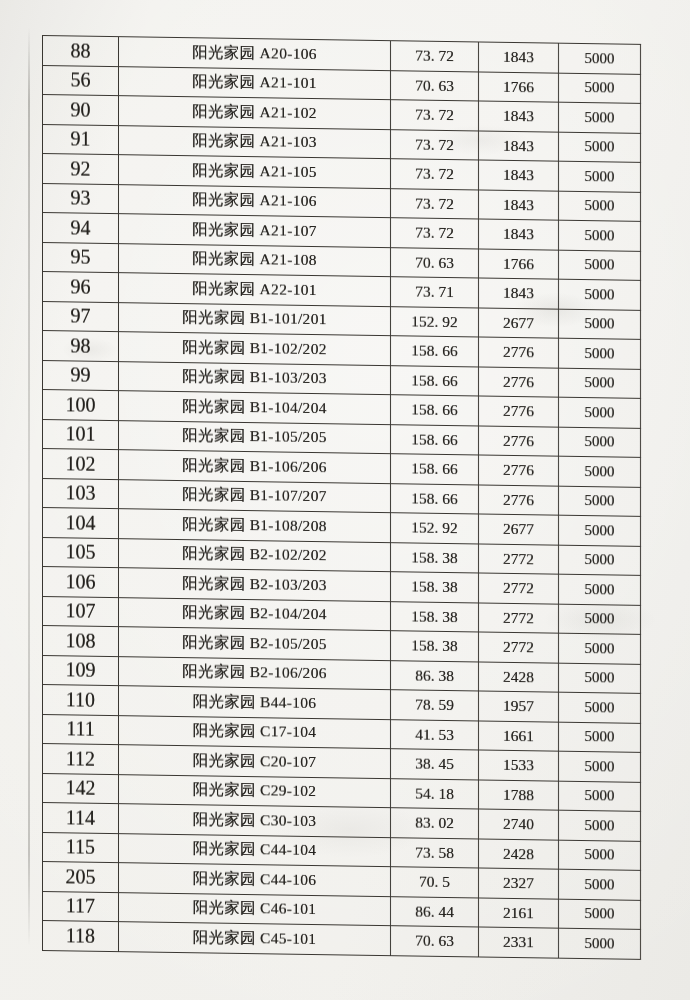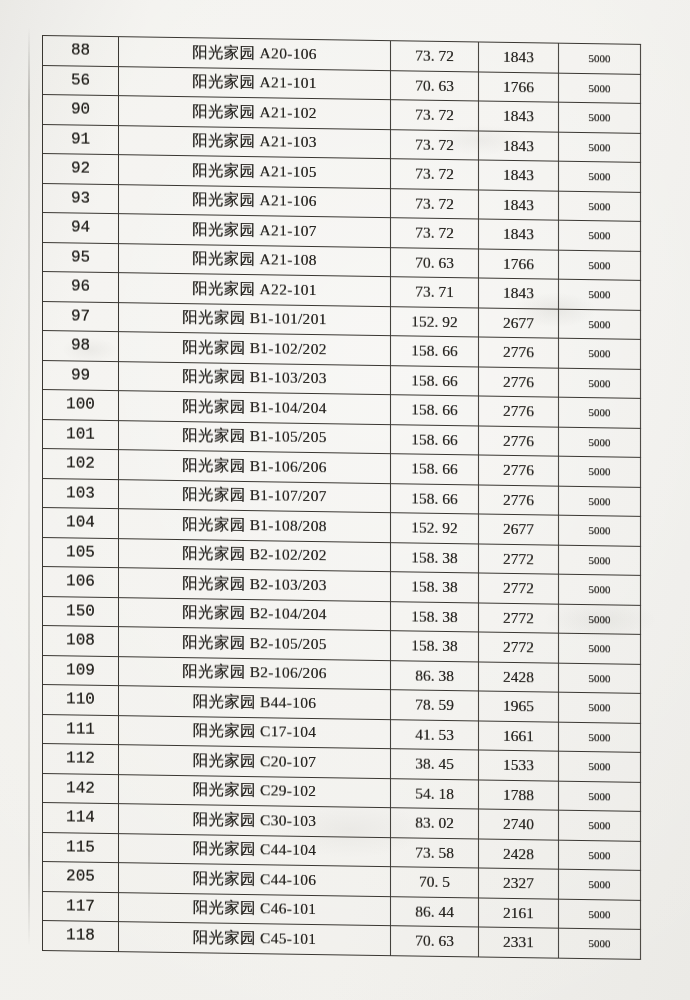--- a/index.html
+++ b/index.html
@@ -63,33 +63,32 @@
     height: 28.5px;
     padding: 0;
     text-align: center;
     vertical-align: middle;
     color: #23211d;
     text-shadow: 0 0 0.6px rgba(35,33,29,0.65);
     white-space: nowrap;
     overflow: hidden;
   }
   td.c-no {
-    font-size: 16px;
-    font-family: Liberation Mono, monospace;
+    font-size: 20px;
   }
   td.c-name {
     font-size: 15.5px;
     letter-spacing: 0.3px;
   }
   td.c-area, td.c-amt {
     font-size: 15.5px;
     padding-top: 2px;
   }
   td.c-cap {
-    font-size: 11px;
+    font-size: 15px;
     padding-top: 3px;
   }
 </style>
 </head>
 <body>
 
 <div class="smudge-overlay"></div>
 <div class="edge-line"></div>
 
 <div class="table-wrap">
@@ -230,21 +229,21 @@
         <td class="c-cap">5000</td>
       </tr>
         <tr>
         <td class="c-no">106</td>
         <td class="c-name">阳光家园 B2-103/203</td>
         <td class="c-area">158. 38</td>
         <td class="c-amt">2772</td>
         <td class="c-cap">5000</td>
       </tr>
         <tr>
-        <td class="c-no">150</td>
+        <td class="c-no">107</td>
         <td class="c-name">阳光家园 B2-104/204</td>
         <td class="c-area">158. 38</td>
         <td class="c-amt">2772</td>
         <td class="c-cap">5000</td>
       </tr>
         <tr>
         <td class="c-no">108</td>
         <td class="c-name">阳光家园 B2-105/205</td>
         <td class="c-area">158. 38</td>
         <td class="c-amt">2772</td>
@@ -254,21 +253,21 @@
         <td class="c-no">109</td>
         <td class="c-name">阳光家园 B2-106/206</td>
         <td class="c-area">86. 38</td>
         <td class="c-amt">2428</td>
         <td class="c-cap">5000</td>
       </tr>
         <tr>
         <td class="c-no">110</td>
         <td class="c-name">阳光家园 B44-106</td>
         <td class="c-area">78. 59</td>
-        <td class="c-amt">1965</td>
+        <td class="c-amt">1957</td>
         <td class="c-cap">5000</td>
       </tr>
         <tr>
         <td class="c-no">111</td>
         <td class="c-name">阳光家园 C17-104</td>
         <td class="c-area">41. 53</td>
         <td class="c-amt">1661</td>
         <td class="c-cap">5000</td>
       </tr>
         <tr>

